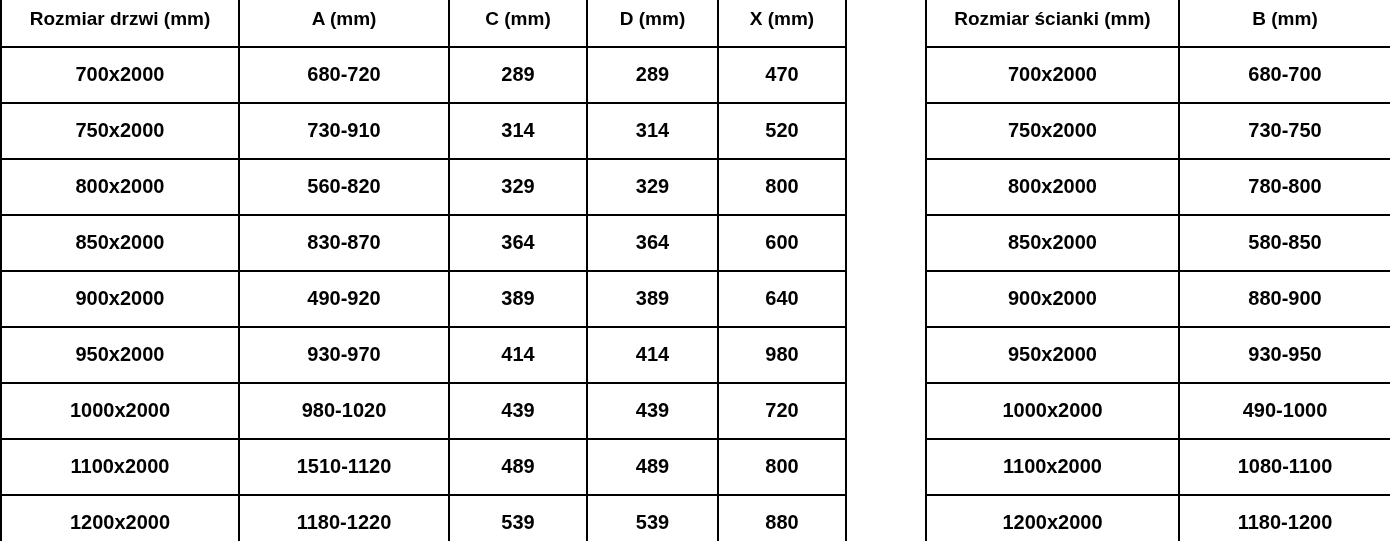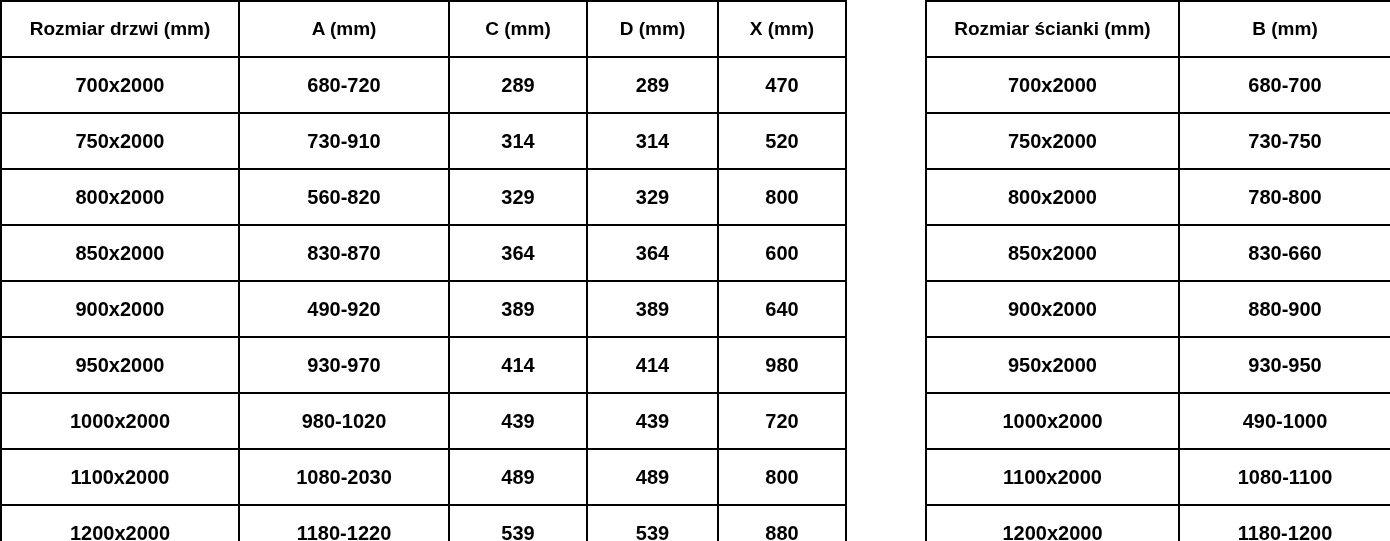--- a/index.html
+++ b/index.html
@@ -12,21 +12,21 @@
     height: 541px;
     font-family: "Liberation Sans", sans-serif;
     color: #000000;
     overflow: hidden;
   }
   .page {
     position: relative;
     width: 1390px;
     height: 541px;
     display: flex;
-    align-items: flex-start;
+    align-items: center;
   }
   .table-wrap {
     box-sizing: border-box;
   }
   .table-wrap.left {
     width: 845px;
   }
   .spacer {
     width: 80px;
     height: 10px;
@@ -131,21 +131,21 @@
         </tr>
         <tr>
           <td>1000x2000</td>
           <td>980-1020</td>
           <td>439</td>
           <td>439</td>
           <td>720</td>
         </tr>
         <tr>
           <td>1100x2000</td>
-          <td>1080-2030</td>
+          <td>1510-1120</td>
           <td>489</td>
           <td>489</td>
           <td>800</td>
         </tr>
         <tr>
           <td>1200x2000</td>
           <td>1180-1220</td>
           <td>539</td>
           <td>539</td>
           <td>880</td>
@@ -176,21 +176,21 @@
         <tr>
           <td>750x2000</td>
           <td>730-750</td>
         </tr>
         <tr>
           <td>800x2000</td>
           <td>780-800</td>
         </tr>
         <tr>
           <td>850x2000</td>
-          <td>830-660</td>
+          <td>580-850</td>
         </tr>
         <tr>
           <td>900x2000</td>
           <td>880-900</td>
         </tr>
         <tr>
           <td>950x2000</td>
           <td>930-950</td>
         </tr>
         <tr>

